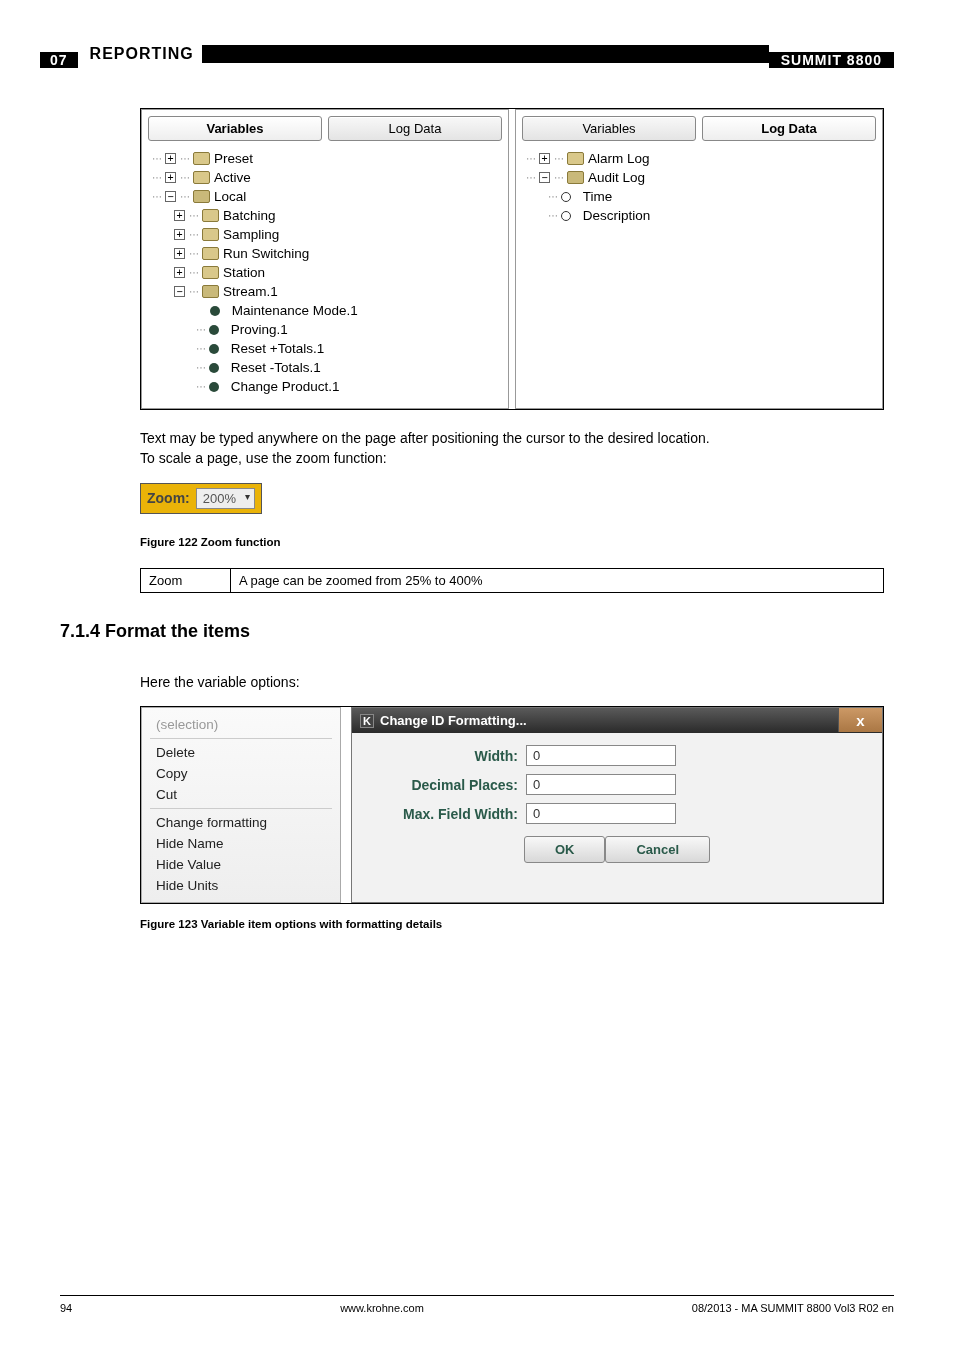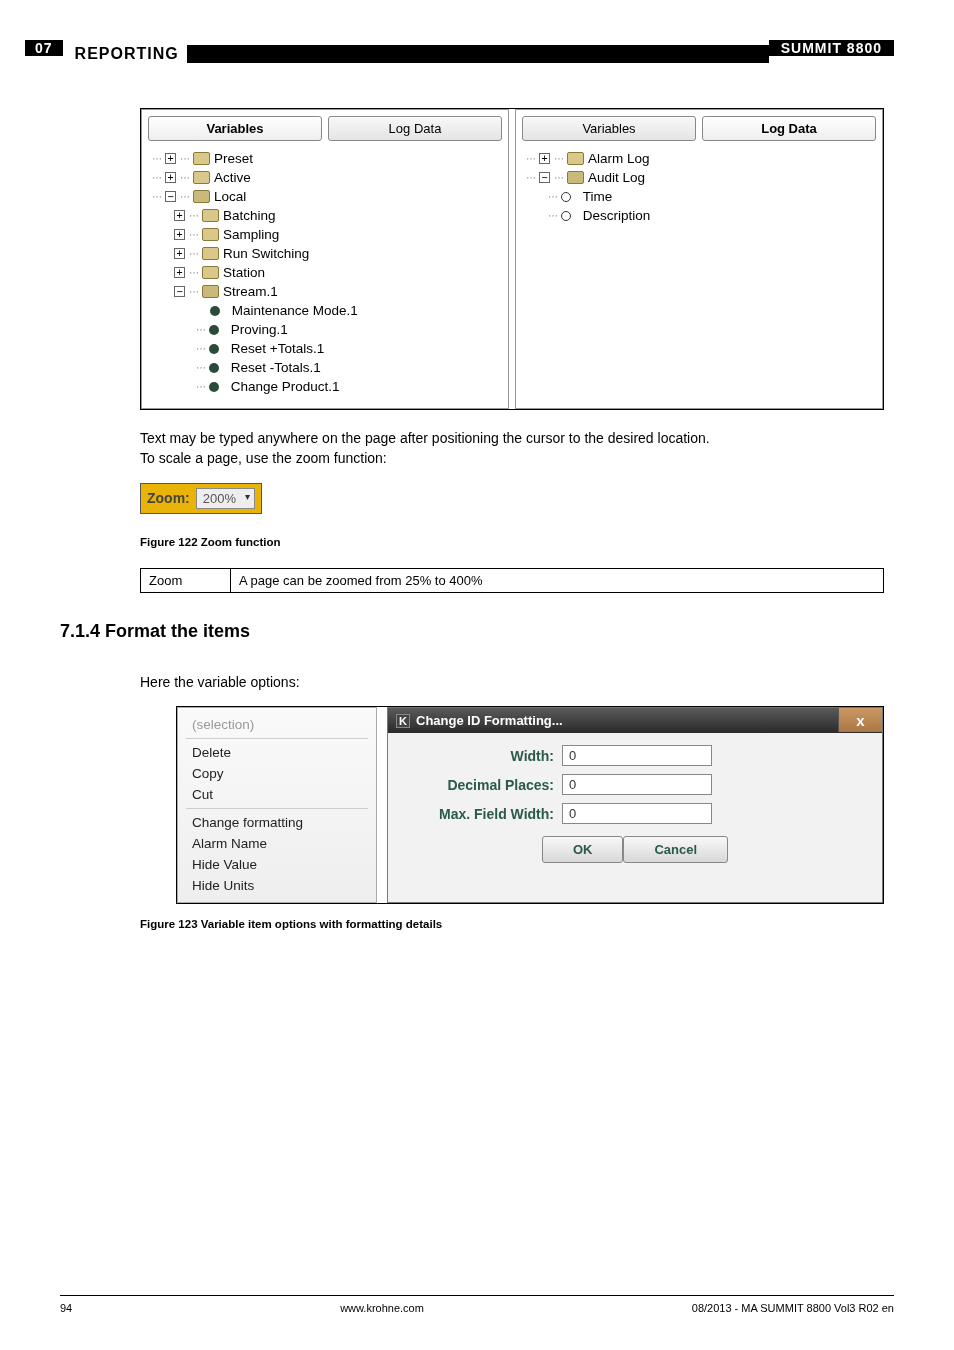--- a/index.html
+++ b/index.html
@@ -6,23 +6,23 @@
   body {
     width: 954px;
     height: 1350px;
     background: #fff;
     font-family: Arial, Helvetica, sans-serif;
     color: #000;
     position: relative;
   }
   .header-bar {
     display: flex;
-    align-items: flex-start;
+    align-items: flex-end;
     height: 28px;
-    margin: 40px 60px 0 25px;
+    margin: 40px 60px 0 40px;
   }
   .header-left {
     background: #000;
     color: #fff;
     display: flex;
     align-items: center;
     font-weight: bold;
     font-size: 14px;
   }
   .chap-num {
@@ -194,21 +194,20 @@
     margin: 0 0 10px -80px;
   }
 
   .format-row {
     display: flex;
     gap: 10px;
     border: 1px solid #000;
     padding: 0;
     margin-bottom: 14px;
     align-items: stretch;
-    margin-left: 36px;
   }
   .menu-box {
     width: 200px;
     border: 1px solid #aaa;
     background: linear-gradient(#fafafa, #eee);
     padding: 6px 4px;
     font-size: 13.5px;
   }
   .menu-item {
     padding: 3px 10px;
@@ -447,21 +446,21 @@
 
   <div class="format-row">
     <div class="menu-box">
       <div class="menu-item disabled">(selection)</div>
       <div class="menu-sep"></div>
       <div class="menu-item">Delete</div>
       <div class="menu-item">Copy</div>
       <div class="menu-item">Cut</div>
       <div class="menu-sep"></div>
       <div class="menu-item">Change formatting</div>
-      <div class="menu-item">Alarm Name</div>
+      <div class="menu-item">Hide Name</div>
       <div class="menu-item">Hide Value</div>
       <div class="menu-item">Hide Units</div>
     </div>
 
     <div class="dialog-box">
       <div class="dialog-title">
         <span class="k-icon">K</span>
         <span>Change ID Formatting...</span>
       </div>
       <div class="dialog-close">x</div>

